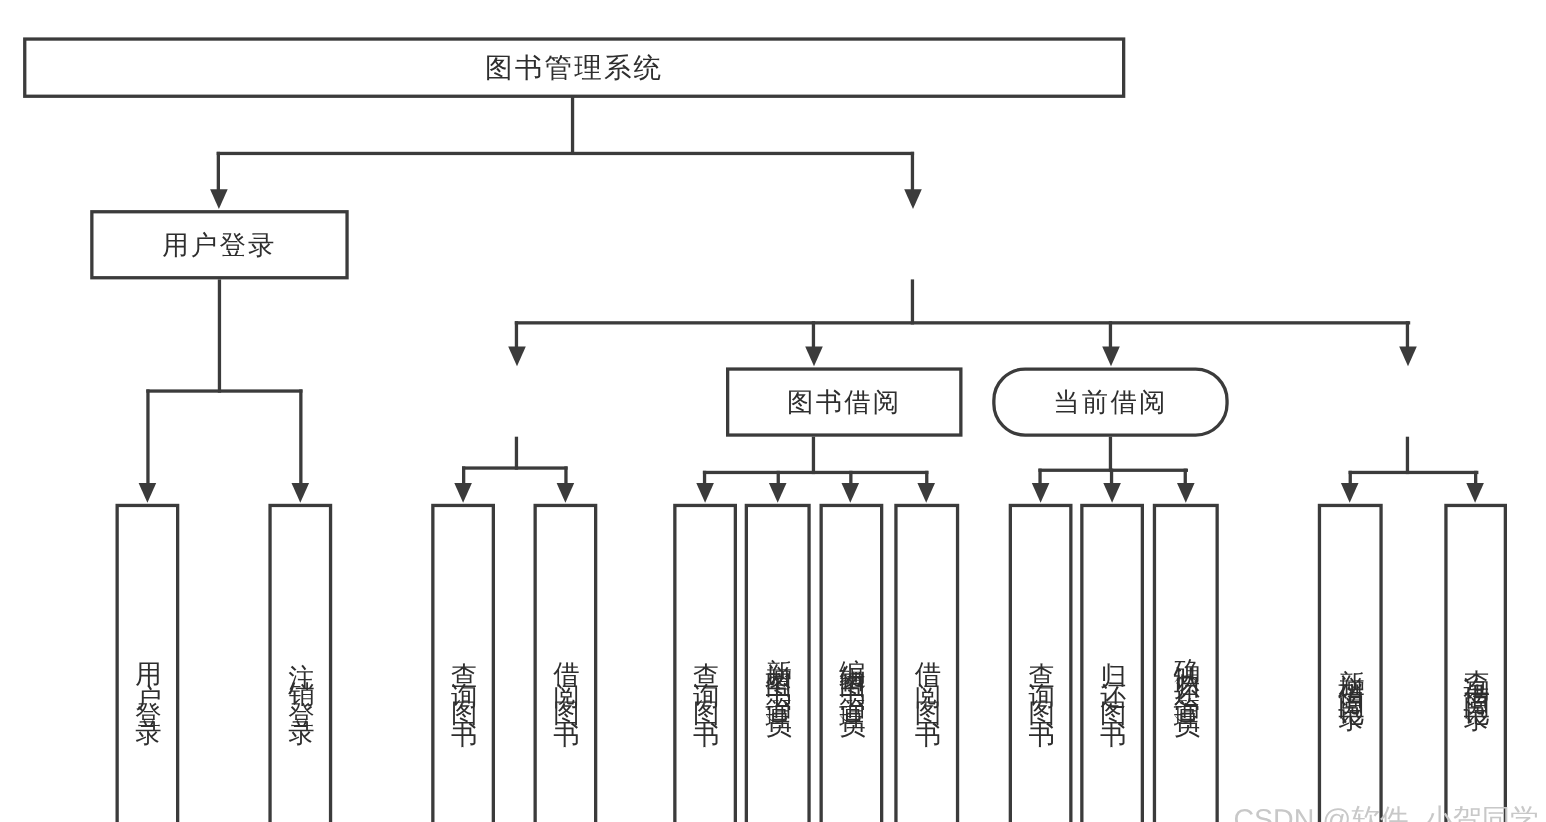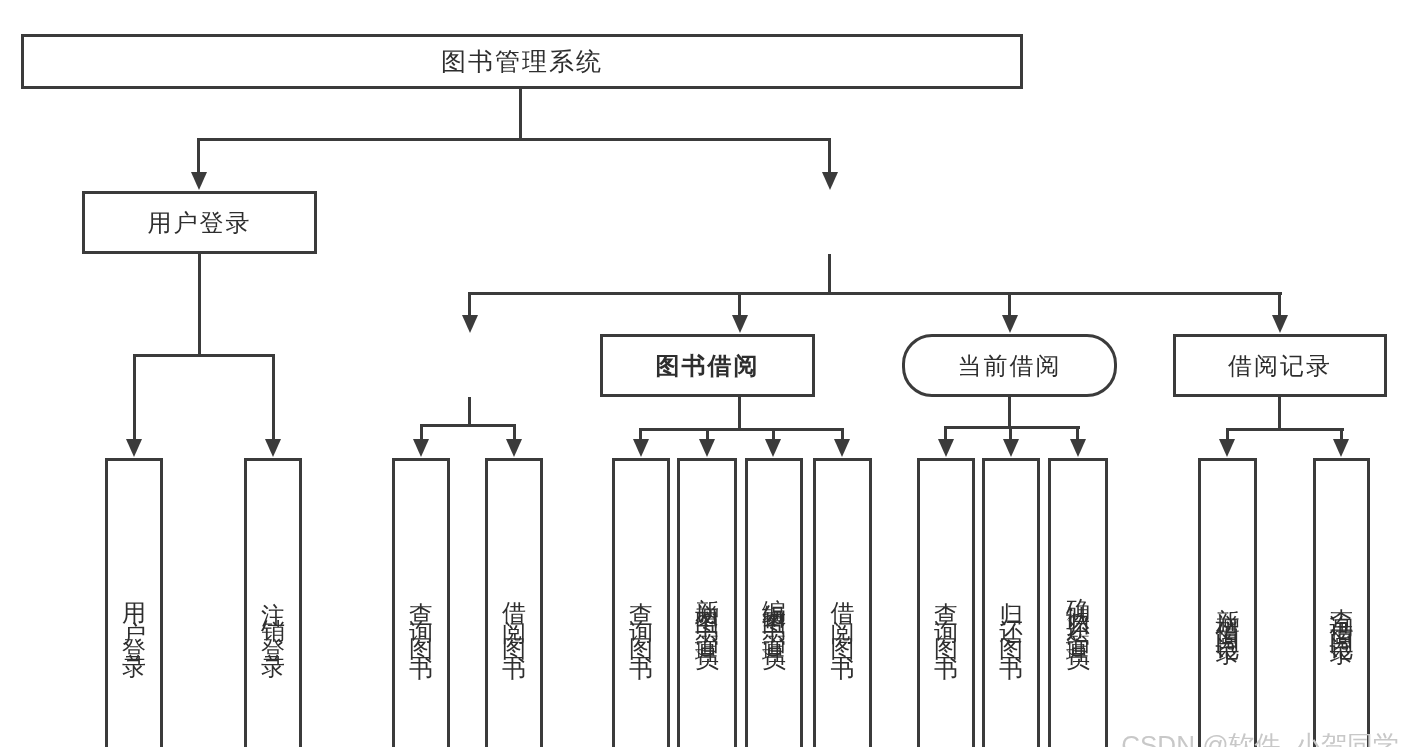--- a/index.html
+++ b/index.html
@@ -91,28 +91,25 @@
   <div class="hl" style="left:468px;top:271px;width:814px;"></div>
   <div class="vl" style="left:468px;top:271px;height:26px;"></div>
   <div class="vl" style="left:738px;top:271px;height:26px;"></div>
   <div class="vl" style="left:1008px;top:271px;height:26px;"></div>
   <div class="vl" style="left:1278px;top:271px;height:26px;"></div>
   <div class="ar" style="left:462px;top:294px;"></div>
   <div class="ar" style="left:732px;top:294px;"></div>
   <div class="ar" style="left:1002px;top:294px;"></div>
   <div class="ar" style="left:1272px;top:294px;"></div>
 
-  <div class="box" style="left:600px;top:313px;width:215px;height:63px;font-weight:bold;">
+  <div class="box" style="left:660px;top:313px;width:215px;height:63px;">
     <span class="hlabel">图书借阅</span>
   </div>
   <div class="box" style="left:902px;top:313px;width:215px;height:63px;border-radius:30px;">
     <span class="hlabel">当前借阅</span>
-  </div>
-  <div class="box" style="left:1173px;top:313px;width:214px;height:63px;">
-    <span class="hlabel">借阅记录</span>
   </div>
 
   <div class="vl" style="left:468px;top:376px;height:30px;"></div>
   <div class="hl" style="left:420px;top:403px;width:96px;"></div>
   <div class="vl" style="left:420px;top:403px;height:17px;"></div>
   <div class="vl" style="left:513px;top:403px;height:17px;"></div>
   <div class="ar" style="left:413px;top:418px;"></div>
   <div class="ar" style="left:506px;top:418px;"></div>
 
   <div class="vl" style="left:738px;top:376px;height:34px;"></div>

